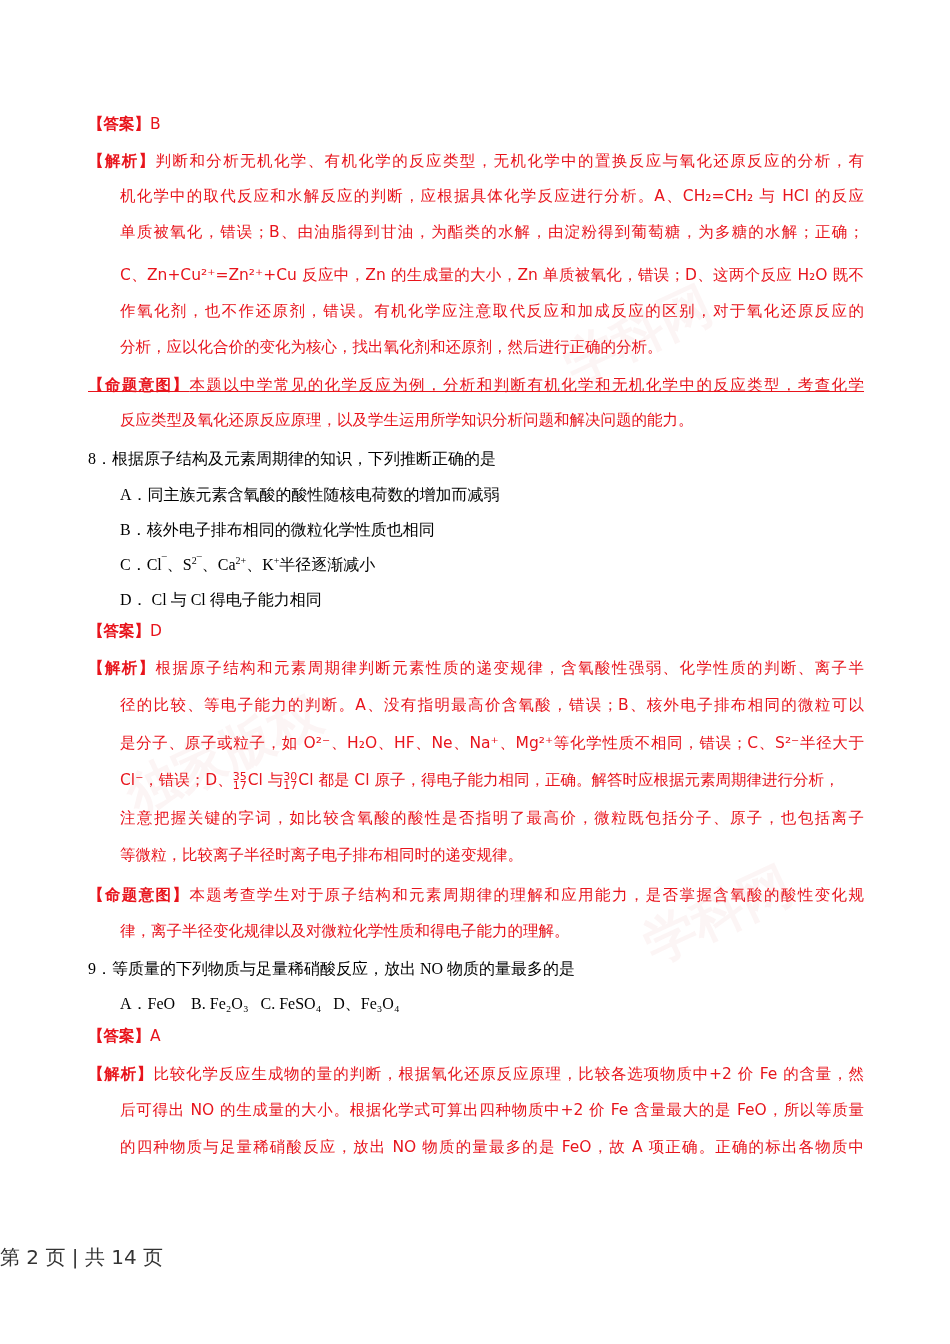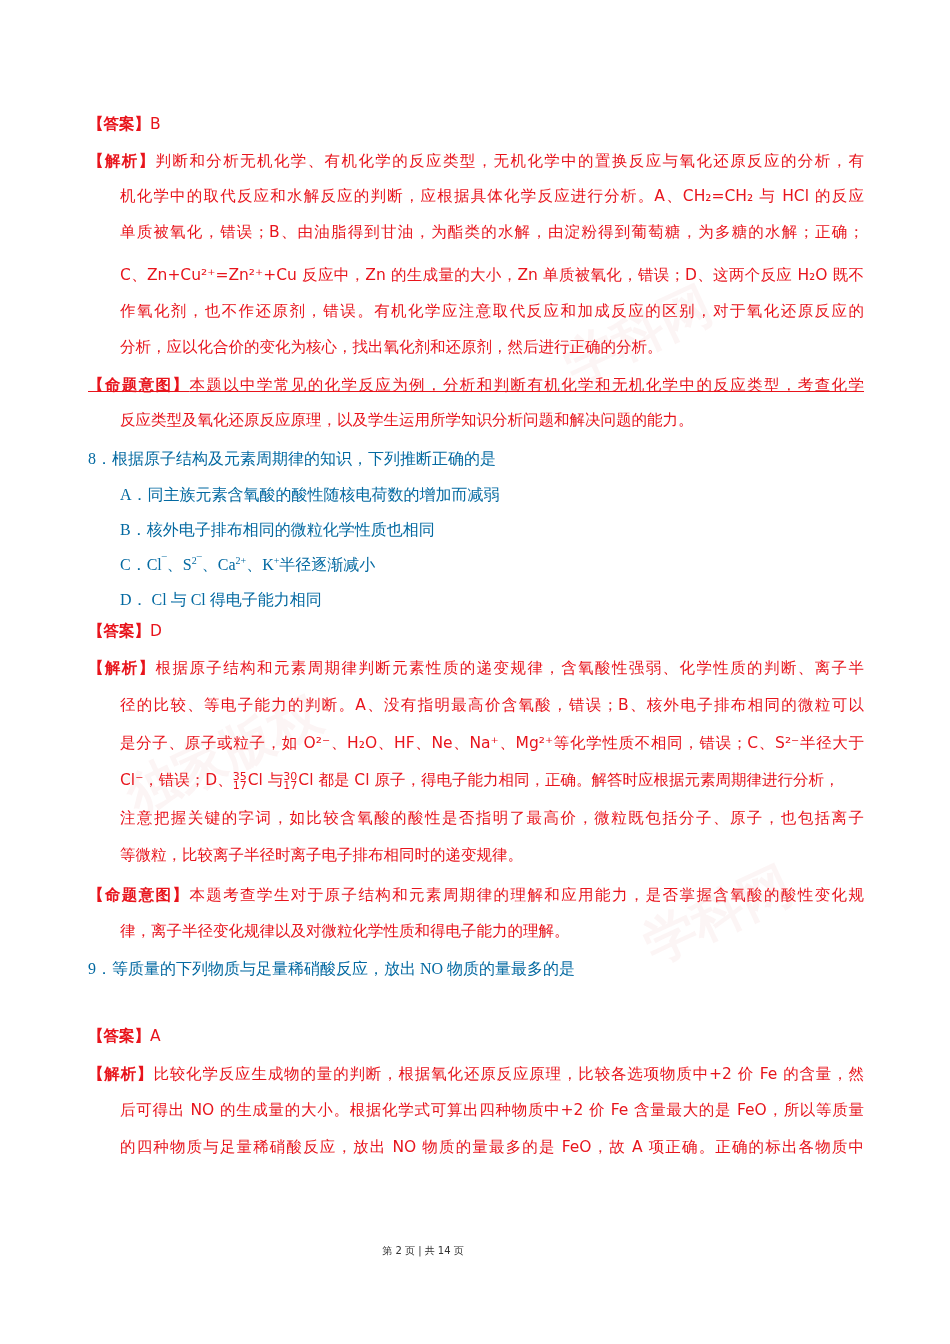--- a/index.html
+++ b/index.html
@@ -5,29 +5,29 @@
   html, body { margin: 0; padding: 0; }
   body {
     width: 950px; height: 1344px; background: #ffffff; position: relative; overflow: hidden;
     font-family: "DejaVu Serif", "Liberation Serif", serif;
   }
   .page { position: absolute; left: 0; top: 0; width: 950px; height: 1344px; }
   .line {
     position: absolute; white-space: nowrap; font-size: 16px; line-height: 20px;
   }
   .red { color: #e8141c; font-family: "DejaVu Sans", "Liberation Sans", sans-serif; font-size: 15.5px; }
-  .black { color: #0369a1; font-family: "Liberation Serif", "DejaVu Serif", serif; font-size: 16px; }
+  .black { color: #000000; font-family: "Liberation Serif", "DejaVu Serif", serif; font-size: 16px; }
   .tag { font-weight: bold; }
   .justify { text-align: justify; text-align-last: justify; }
   sub, sup { font-size: 10px; line-height: 0; }
   .iso { display: inline-block; vertical-align: middle; font-size: 11px; line-height: 9px; text-align: right; margin-right: 1px; }
   .iso span { display: block; }
   .footer {
-    position: absolute; top: 1244px; left: 0; width: 846px; text-align: center;
-    font-family: "DejaVu Sans", "Liberation Sans", sans-serif; font-size: 10px; color: #333;
+    position: absolute; top: 1244px; left: 0; width: 846px; 
+    font-family: "DejaVu Sans", "Liberation Sans", sans-serif; font-size: 20px; color: #333;
   }
   .watermark {
     position: absolute; color: rgba(200, 80, 80, 0.06); font-size: 52px; font-weight: bold;
     transform: rotate(-25deg); font-family: "DejaVu Sans", sans-serif; pointer-events: none;
   }
 </style>
 </head>
 <body>
 
 <div class="page">
@@ -78,20 +78,23 @@
   </div>
   <div class="line red justify" style="left:120px;top:808px;width:744px;">注意把握关键的字词，如比较含氧酸的酸性是否指明了最高价，微粒既包括分子、原子，也包括离子</div>
   <div class="line red justify" style="left:88px;top:885px;width:776px;">
     <span class="tag">【命题意图】</span><span>本题考查学生对于原子结构和元素周期律的理解和应用能力，是否掌握含氧酸的酸性变化规</span>
   </div>
 
   <div class="line red" style="left:120px;top:845px;">等微粒，比较离子半径时离子电子排布相同时的递变规律。</div>
   <div class="line red" style="left:120px;top:921px;text-align:right;">律，离子半径变化规律以及对微粒化学性质和得电子能力的理解。</div>
 
   <div class="line black" style="left:88px;top:959px;">9．等质量的下列物质与足量稀硝酸反应，放出 NO 物质的量最多的是</div>
+  <div class="line black" style="left:120px;top:994px;word-spacing:0;">
+    <span>A．FeO</span>&nbsp;&nbsp;&nbsp;&nbsp;<span>B. Fe₂O₃</span>&nbsp;&nbsp;&nbsp;<span>C. FeSO₄</span>&nbsp;&nbsp;&nbsp;<span>D、Fe₃O₄</span>
+  </div>
 
   <div class="line red" style="left:88px;top:1026px;">
     <span class="tag">【答案】</span><span>A</span>
   </div>
 
   <div class="line red justify" style="left:88px;top:1064px;width:776px;">
     <span class="tag">【解析】</span><span>比较化学反应生成物的量的判断，根据氧化还原反应原理，比较各选项物质中+2 价 Fe 的含量，然</span>
   </div>
   <div class="line red justify" style="left:120px;top:1100px;width:744px;">后可得出 NO 的生成量的大小。根据化学式可算出四种物质中+2 价 Fe 含量最大的是 FeO，所以等质量</div>
   <div class="line red justify" style="left:120px;top:1137px;width:744px;">的四种物质与足量稀硝酸反应，放出 NO 物质的量最多的是 FeO，故 A 项正确。正确的标出各物质中</div>

